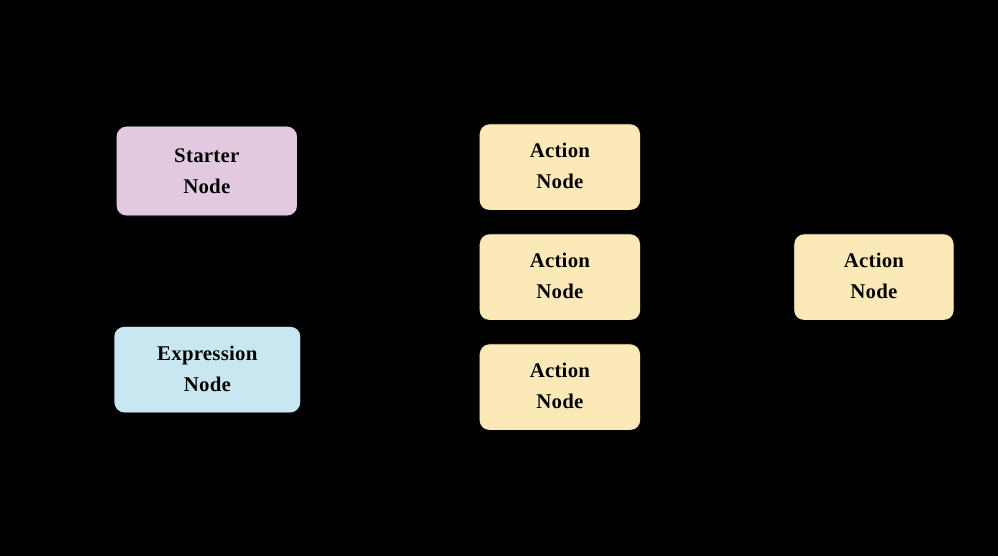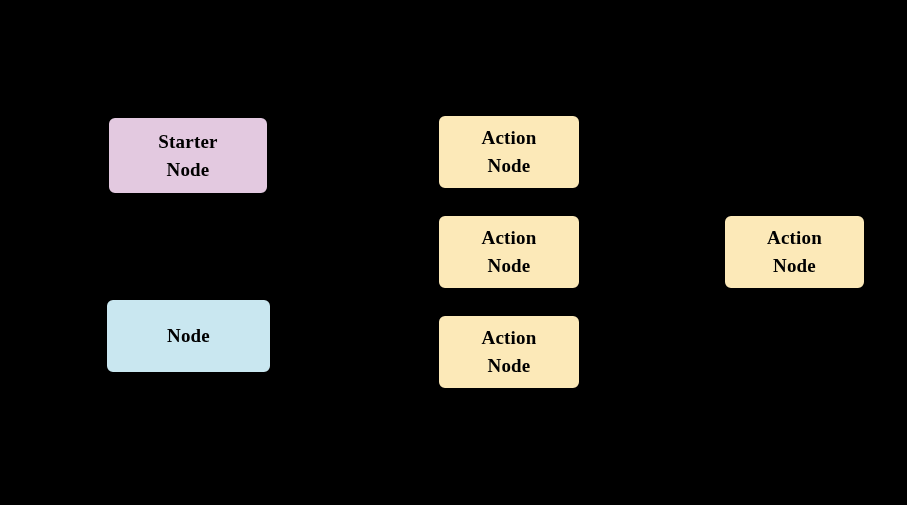--- a/index.html
+++ b/index.html
@@ -20,21 +20,21 @@
     position: absolute;
     left: 0;
     top: 0;
     width: 907px;
     height: 505px;
     pointer-events: none;
   }
   .node {
     position: absolute;
     box-sizing: border-box;
-    border: 4px solid #8b5cf6;
+    border: 1px solid #8b5cf6;
     border-radius: 10px;
     display: flex;
     flex-direction: column;
     align-items: center;
     justify-content: center;
     text-align: center;
     color: #000000;
     font-family: "Liberation Serif", "DejaVu Serif", serif;
     font-weight: bold;
     font-size: 19px;
@@ -71,20 +71,21 @@
         </g>
       </g>
   </svg>
 
   <div id="nodes-group">
       <div class="node" style="left: 105px; top: 114px; width: 166px; height: 83px; background: rgb(227, 201, 224); border-color: rgb(0, 0, 0); color: rgb(0, 0, 0);">
         <span class="line">Starter</span>
         <span class="line">Node</span>
       </div>
       <div class="node" style="left: 103px; top: 296px; width: 171px; height: 80px; background: rgb(201, 231, 240); border-color: rgb(0, 0, 0); color: rgb(0, 0, 0);">
+        <span class="line">Expression</span>
         <span class="line">Node</span>
       </div>
       <div class="node" style="left: 435px; top: 112px; width: 148px; height: 80px; background: rgb(252, 233, 184); border-color: rgb(0, 0, 0); color: rgb(0, 0, 0);">
         <span class="line">Action</span>
         <span class="line">Node</span>
       </div>
       <div class="node" style="left: 435px; top: 212px; width: 148px; height: 80px; background: rgb(252, 233, 184); border-color: rgb(0, 0, 0); color: rgb(0, 0, 0);">
         <span class="line">Action</span>
         <span class="line">Node</span>
       </div>

